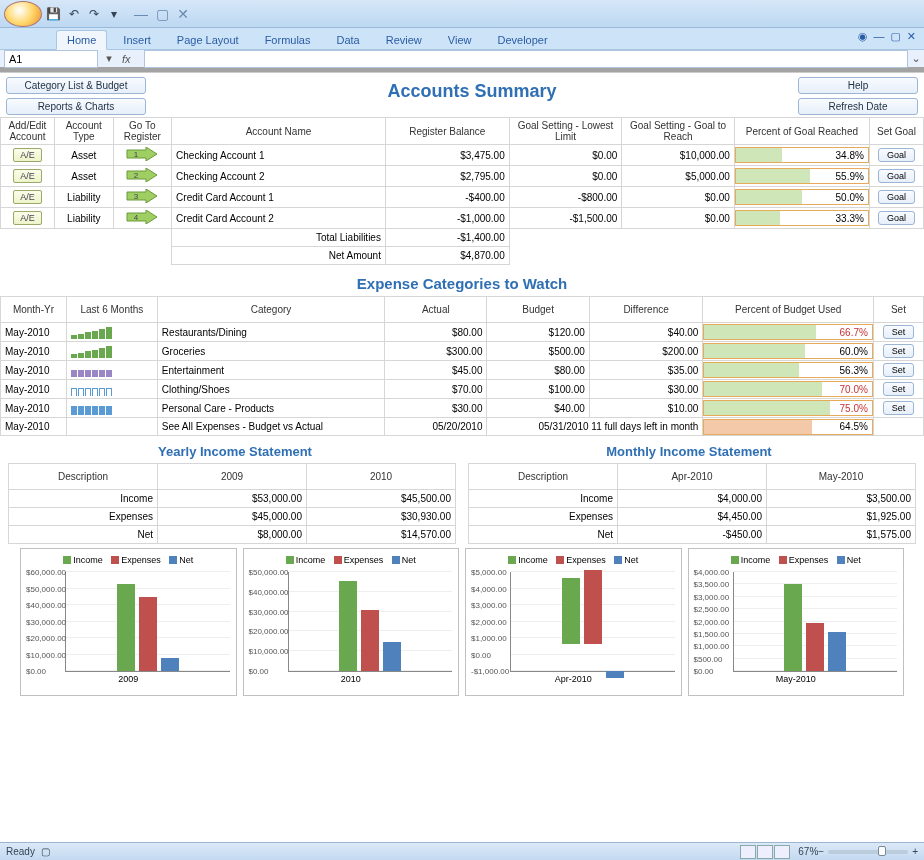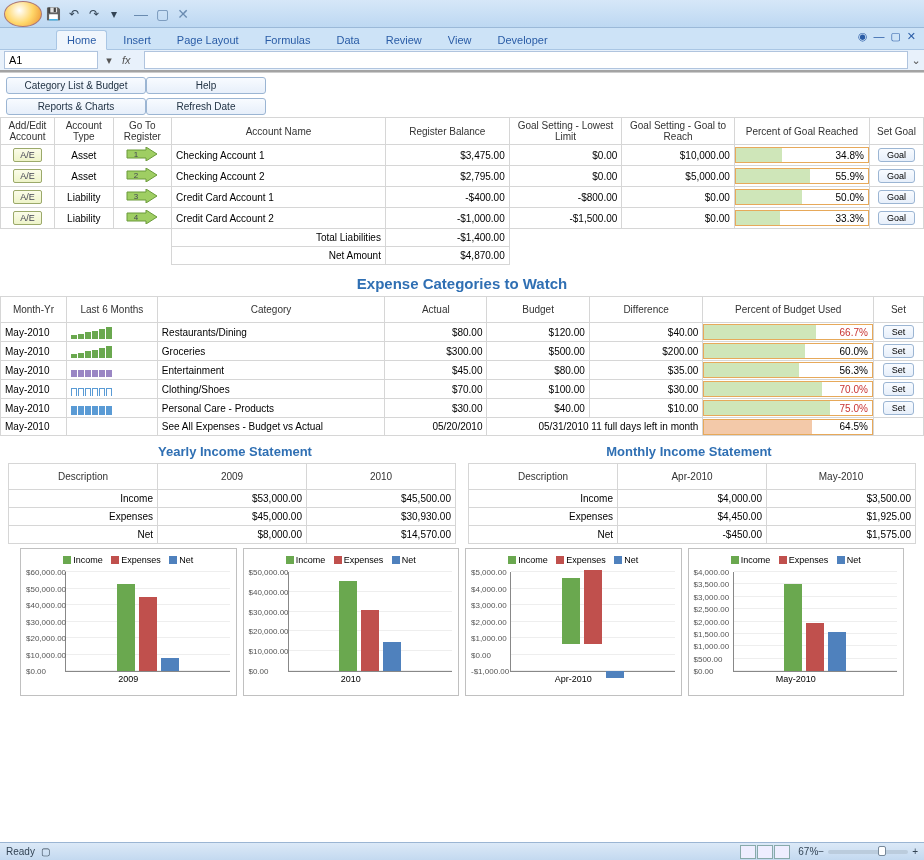--- a/index.html
+++ b/index.html
@@ -14,21 +14,21 @@
 .win-controls { display: flex; gap: 8px; color: #6a8bb0;}
 .win-controls span{font-size:14px;}
 
 
 .ribbon-tabs { height: 22px; background: #cde3f7; display: flex; align-items: flex-end; padding: 0 56px 0 56px; gap: 6px; border-bottom: 1px solid #a9c6e4; position:relative;}
 .tab { padding: 3px 10px; color: #2a5ca6; font-size: 11px; cursor: pointer; border-radius: 3px 3px 0 0;}
 .tab.active { background: #f0f6fc; border: 1px solid #a9c6e4; border-bottom: 1px solid #f0f6fc; margin-bottom:-1px;}
 .ribbon-help { position:absolute; right:8px; top:2px; display:flex; gap:6px; color:#2a5ca6;}
 
 
-.formula-bar { height: 22px; background: #e8f1fb; display: flex; align-items: center; border-bottom: 2px solid #a3a3a3; }
+.formula-bar { height: 22px; background: #e8f1fb; display: flex; align-items: center; border-bottom: 5px solid #a3a3a3; }
 .namebox { width: 94px; height: 18px; background: #fff; border: 1px solid #b0c4de; margin: 0 4px; padding: 0 4px; font-size: 11px; display:flex; align-items:center;}
 .namebox-dd{width:14px;text-align:center;color:#555;}
 .fx { width: 16px; color: #555; font-style: italic; font-size: 11px; margin:0 6px;}
 .formula-input { flex: 1; height: 18px; background: #fff; border: 1px solid #b0c4de; }
 .formula-expand{width:16px; text-align:center; color:#555;}
 
 
 .sheet { background: #fff; height: 770px; overflow: hidden; border-top: 1px solid #ccc; }
 
 
@@ -149,20 +149,21 @@
   <div class="formula-expand">⌄</div>
 </div>
 
 <div class="sheet">
 
   <div class="toprow">
     <div class="left-btns">
       <button class="xlbtn">Category List &amp; Budget</button>
       <button class="xlbtn">Reports &amp; Charts</button>
     </div>
+    <div class="summary-title">Accounts Summary</div>
     <div class="right-btns">
       <button class="xlbtn">Help</button>
       <button class="xlbtn">Refresh Date</button>
     </div>
   </div>
 
   <table class="grid" style="margin-top:2px;">
     <colgroup>
       <col style="width:48px">
         <col style="width:52px">

